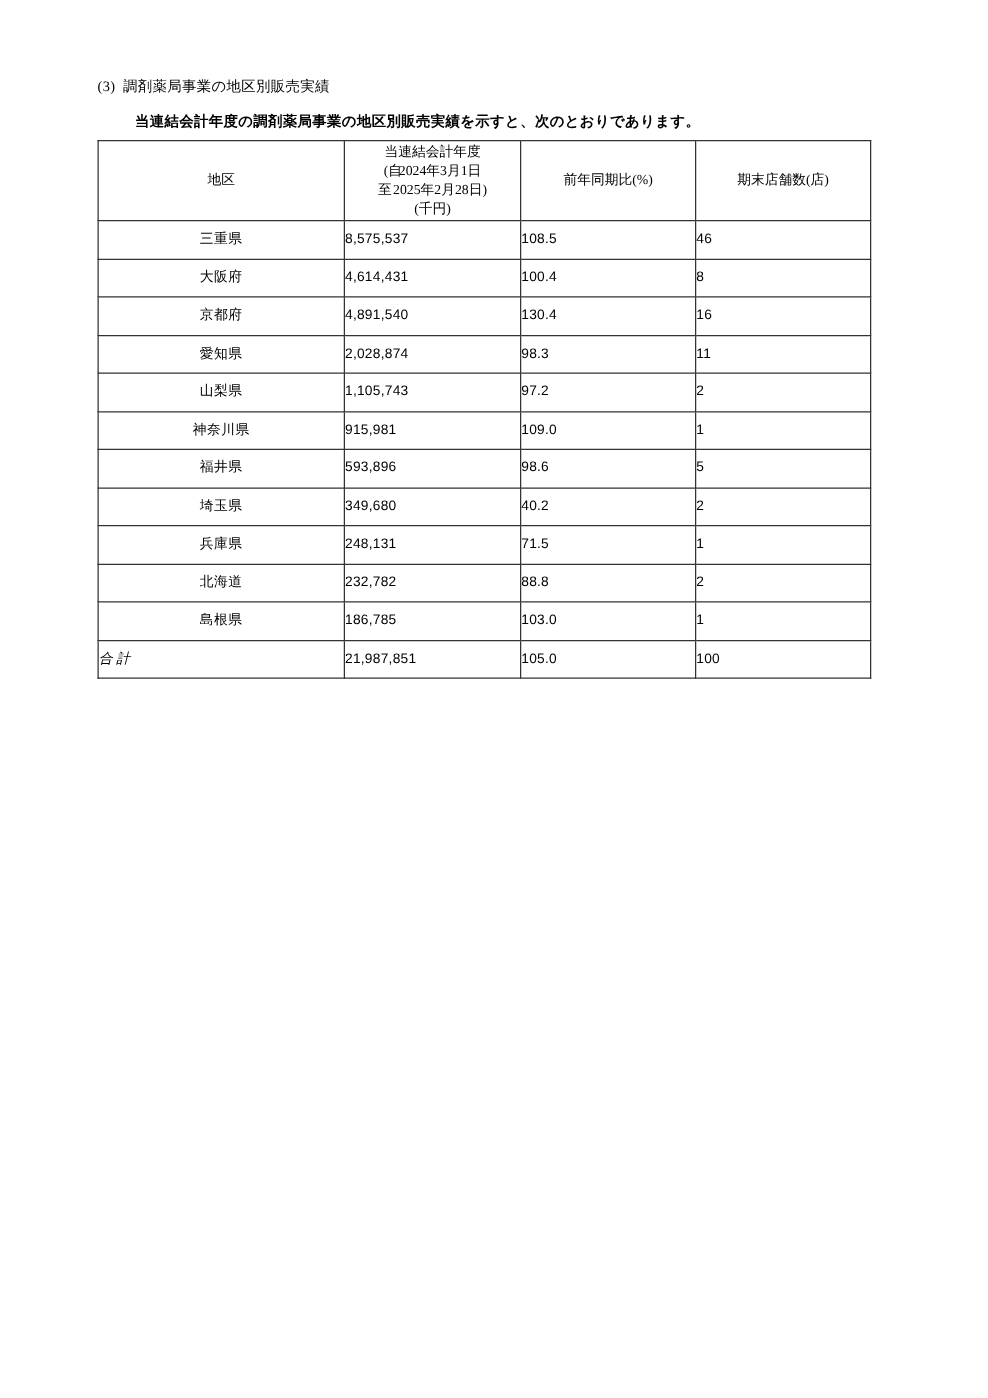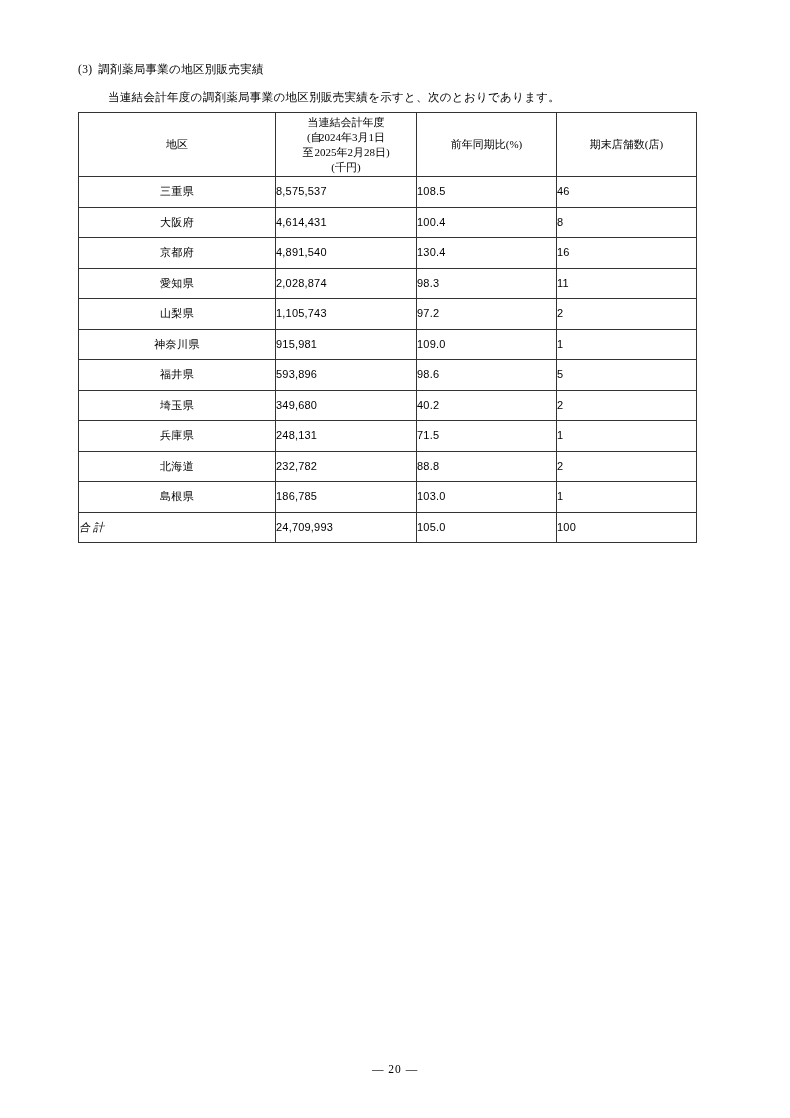--- a/index.html
+++ b/index.html
@@ -35,20 +35,21 @@
     display: inline-block;
     margin-left: 6px;
   }
   .lead-text {
     position: absolute;
     left: 108px;
     top: 90px;
     font-size: 11.5px;
     letter-spacing: 0.3px;
     white-space: nowrap;
+    font-weight: bold;
   }
   table.data-table {
     position: absolute;
     left: 78px;
     top: 112px;
     width: 618px;
     border-collapse: collapse;
     table-layout: fixed;
     font-size: 11px;
   }
@@ -229,22 +230,21 @@
           <td class="num">2</td>
         </tr>
         <tr>
           <td class="region">島根県</td>
           <td class="num">186,785</td>
           <td class="num">103.0</td>
           <td class="num">1</td>
         </tr>
         <tr>
           <td class="region total">合計</td>
-          <td class="num">24,709,993</td>
+          <td class="num">21,987,851</td>
           <td class="num">105.0</td>
           <td class="num">100</td>
         </tr>
       </tbody>
   </table>
 
-  <div class="page-number">— 20 —</div>
 
 </div>
 
 </body></html>

